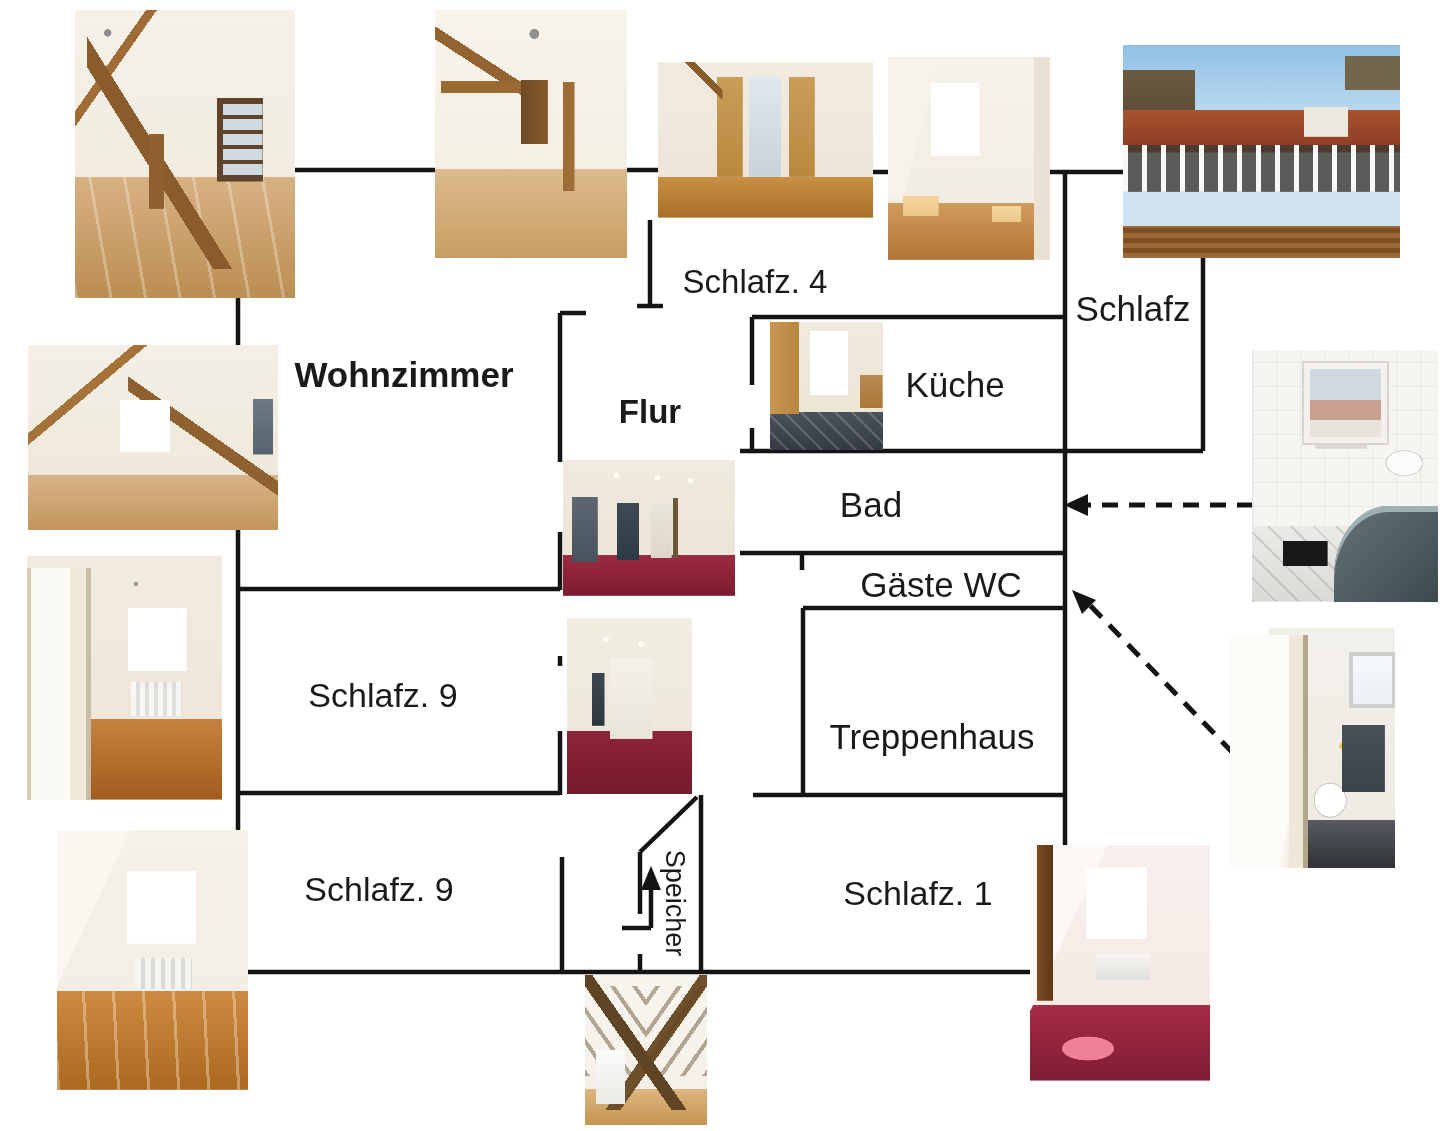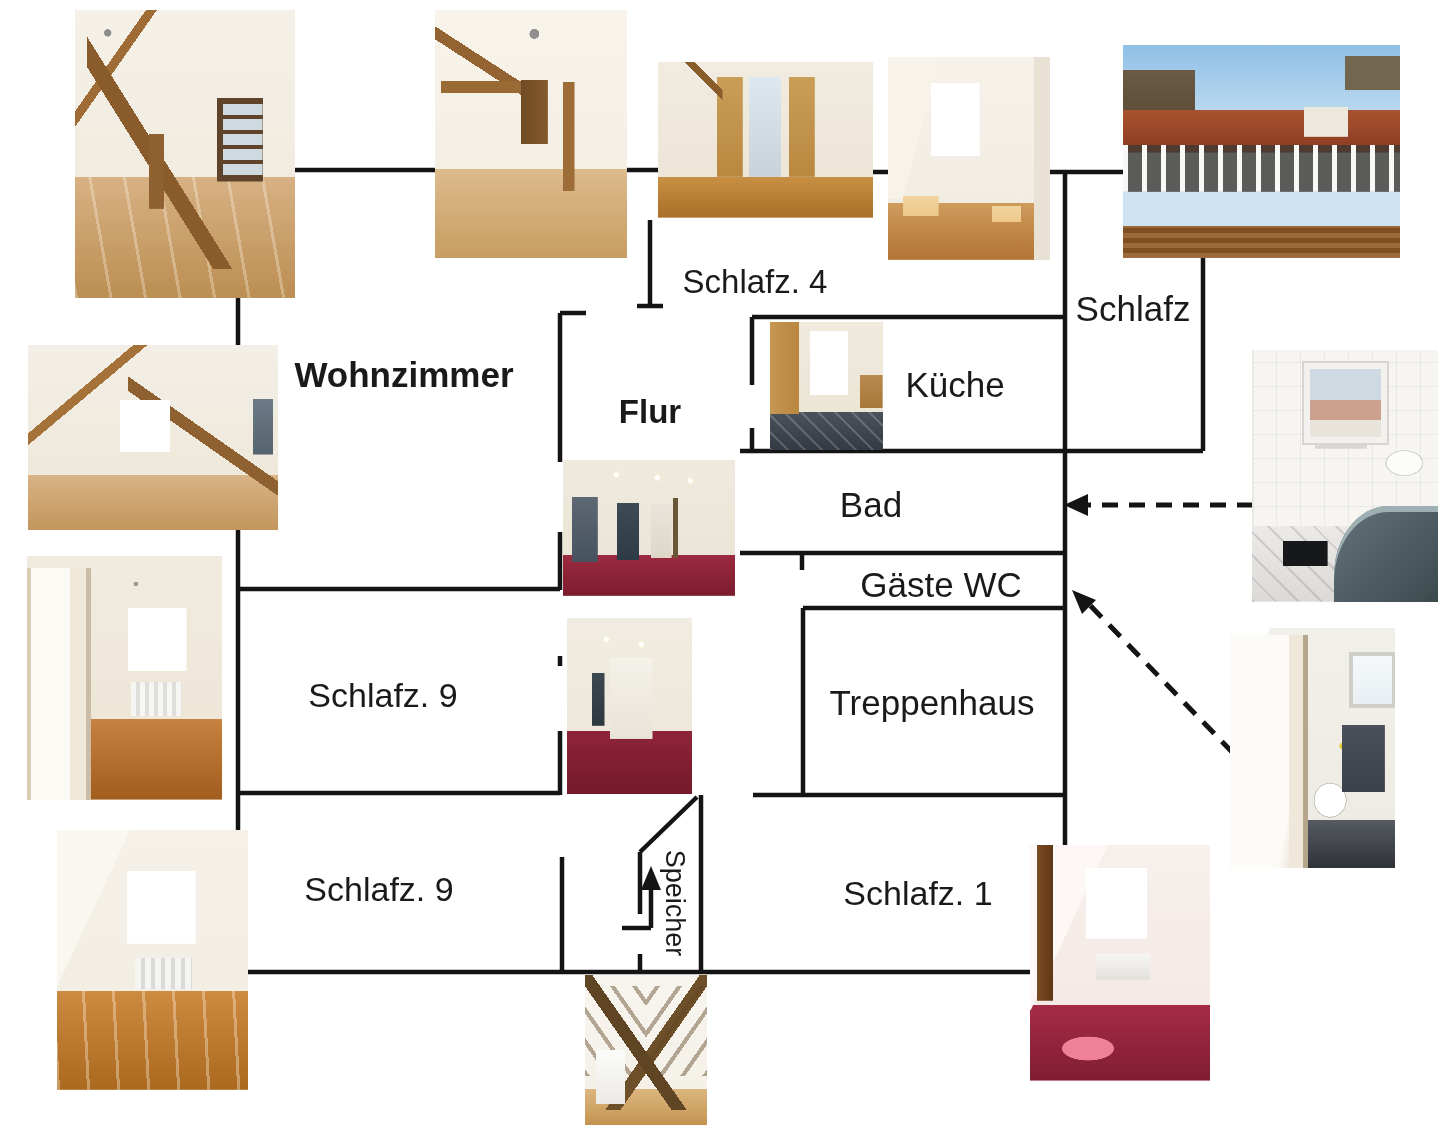--- a/index.html
+++ b/index.html
@@ -10,21 +10,21 @@
   
   .lbl{position:absolute;transform:translate(-50%,-50%);z-index:3;white-space:nowrap;
        font-family:"Liberation Sans",sans-serif;font-weight:500;font-size:35px;color:#1a1a1a;}
   #lbl-wohnzimmer{left:404px;top:375px;font-weight:bold;}
   #lbl-schlafz4{left:755px;top:282px;font-size:33px;}
   #lbl-balkon{left:1133px;top:309px;}
   #lbl-flur{left:650px;top:412px;font-size:33px;font-weight:bold;}
   #lbl-kueche{left:955px;top:385px;}
   #lbl-bad{left:871px;top:505px;}
   #lbl-gaestewc{left:941px;top:585px;}
-  #lbl-treppenhaus{left:932px;top:703px;}
+  #lbl-treppenhaus{left:932px;top:737px;}
   #lbl-schlafz3{left:383px;top:695px;font-size:34px;}
   #lbl-schlafz2{left:379px;top:889px;font-size:34px;}
   #lbl-schlafz1{left:878px;top:893px;font-size:34px;margin-left:40px;}
   #lbl-speicher{left:674px;top:903px;font-size:27px;transform:translate(-50%,-50%) rotate(90deg);}
 
   
   .photo{position:absolute;z-index:2;background-repeat:no-repeat;overflow:hidden;}
   .photo::before,.photo::after{content:"";position:absolute;}
 
   

